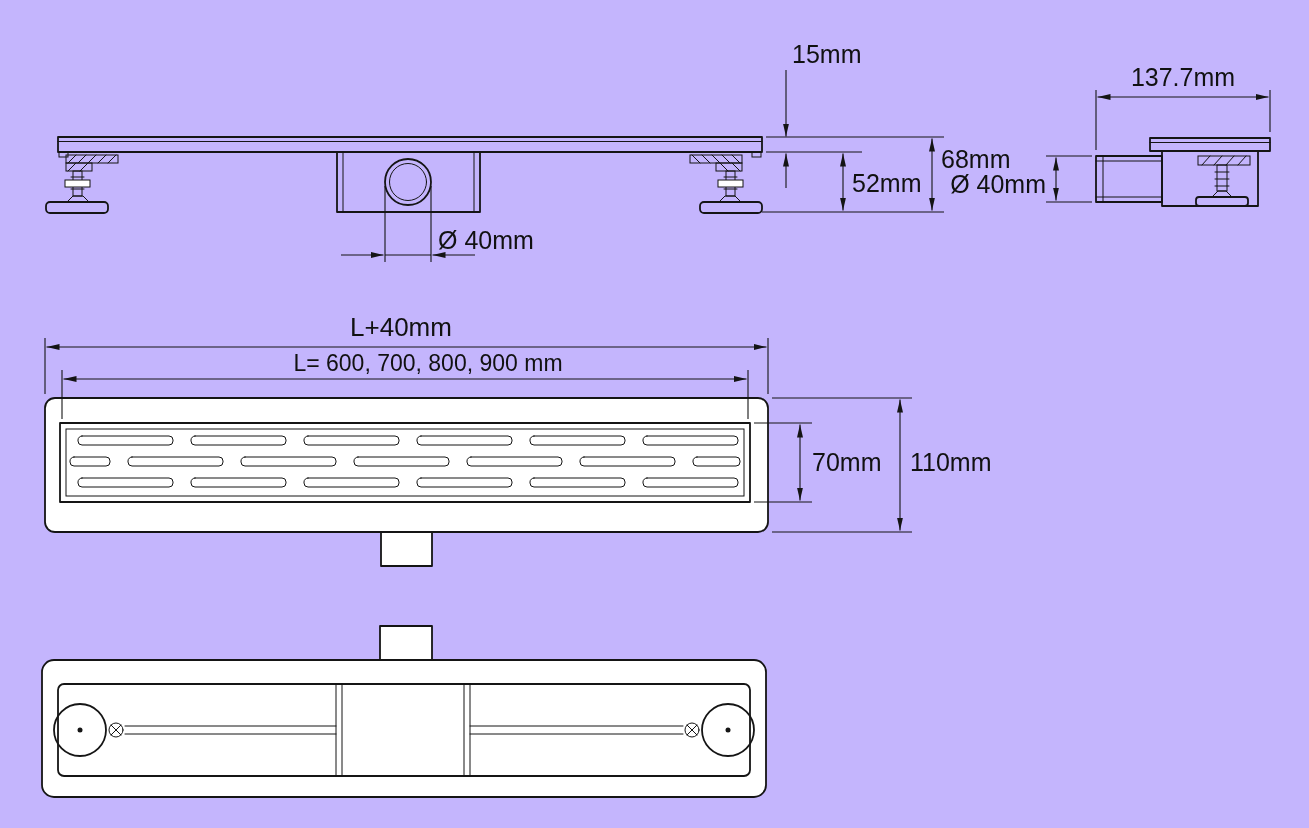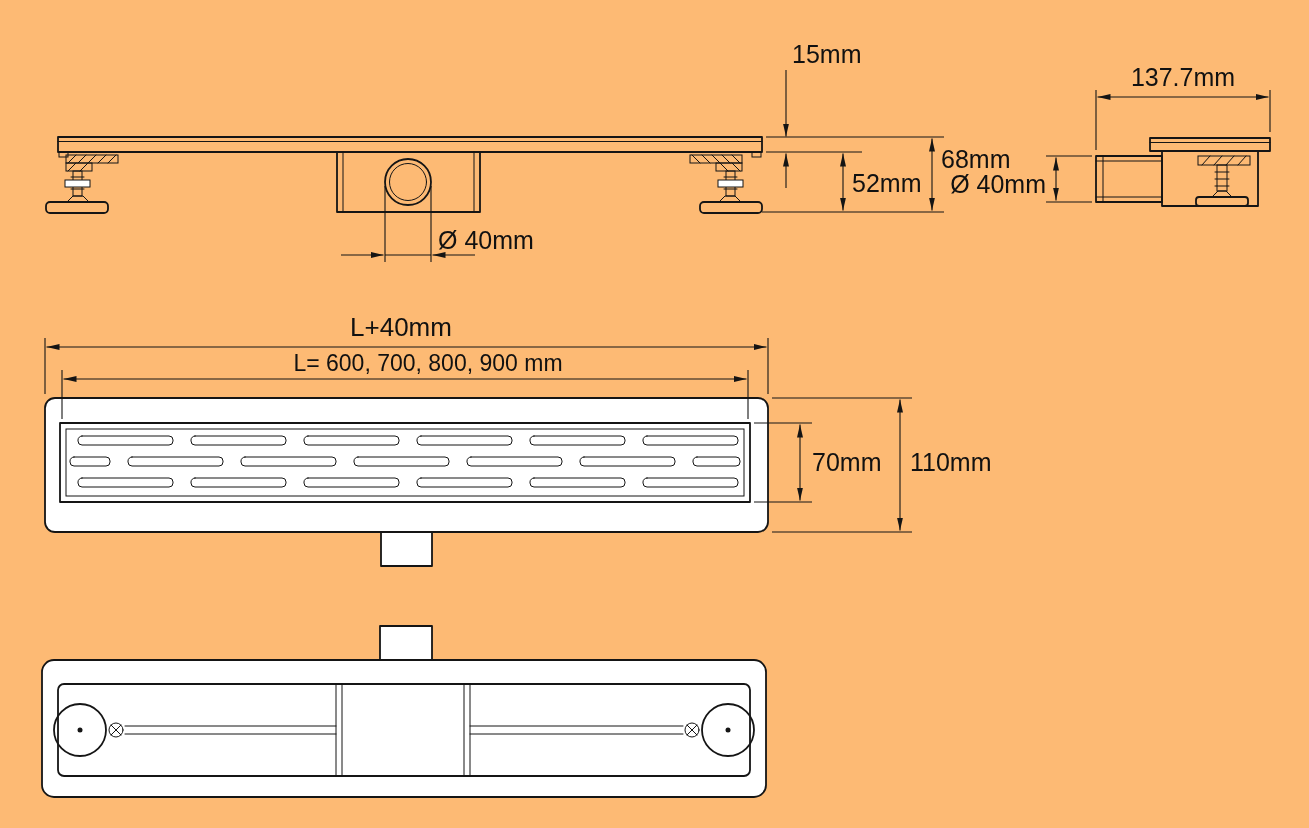--- a/index.html
+++ b/index.html
@@ -1,16 +1,16 @@
 <!DOCTYPE html>
 <html><head>
 <meta charset="utf-8">
 <style>
   html,body{margin:0;padding:0;background:#ffffff;}
-  .stage{position:relative;width:1309px;height:828px;background:#fdba74;overflow:hidden;
+  .stage{position:relative;width:1309px;height:828px;background:#c4b5fd;overflow:hidden;
          font-family:"Liberation Sans",sans-serif;}
   svg{display:block;}
   .part{fill:none;stroke:#151515;stroke-width:1.8;stroke-linejoin:round;stroke-linecap:round;}
   .partw{fill:#ffffff;stroke:#151515;stroke-width:1.8;stroke-linejoin:round;}
   .thin{fill:none;stroke:#151515;stroke-width:1;stroke-linecap:round;}
   .thinw{fill:#ffffff;stroke:#151515;stroke-width:1;}
   .dim{fill:none;stroke:#141414;stroke-width:1.1;}
   .dot{fill:#151515;stroke:none;}
   .lbl{font-family:"Liberation Sans",sans-serif;font-size:25px;fill:#111111;}
   .lbl-lg{font-size:26px;}

